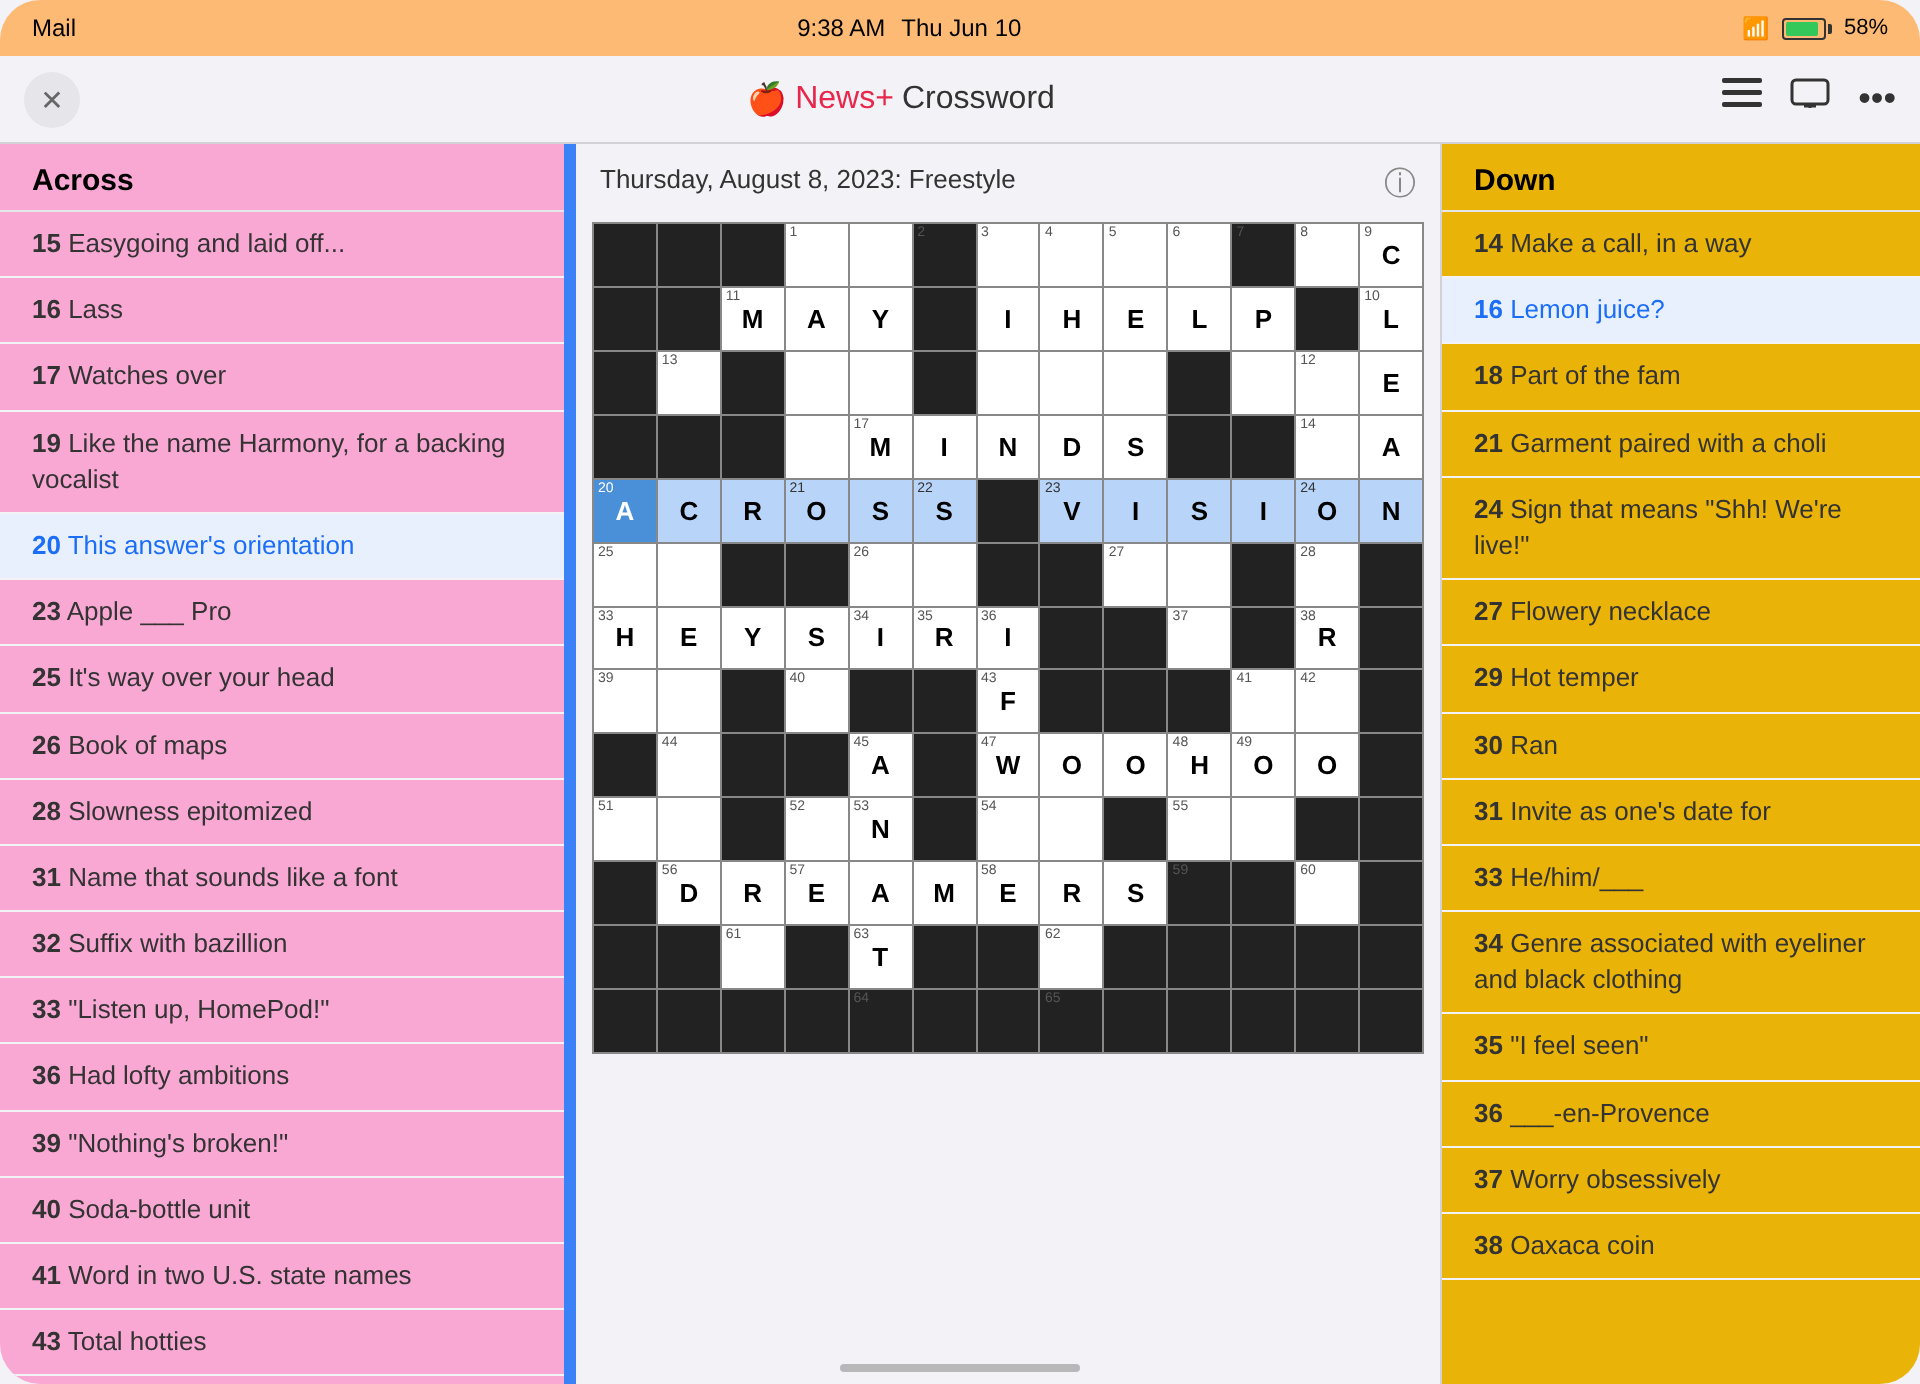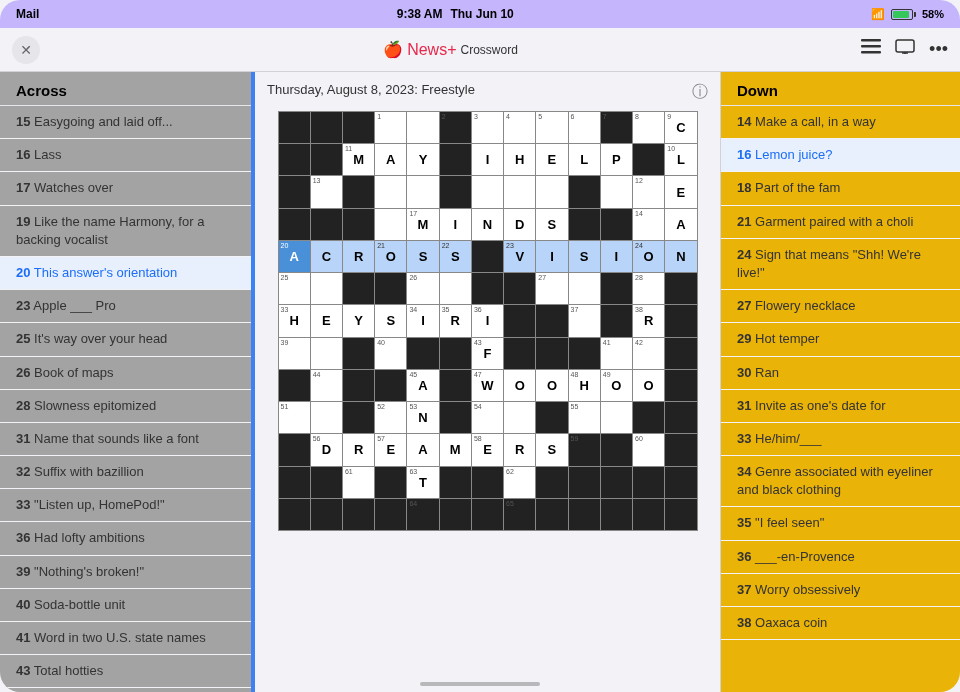--- a/index.html
+++ b/index.html
@@ -9,27 +9,27 @@
       background: #f2f2f7;
       font-family: -apple-system, BlinkMacSystemFont, 'Helvetica Neue', Arial, sans-serif;
       overflow: hidden;
       border-radius: 20px;
       position: relative;
     }
 
     
     .status-bar {
       height: 28px;
-      background: #c4b5fd;
+      background: #fdba74;
       display: flex;
       align-items: center;
       justify-content: space-between;
       padding: 2px 16px;
       font-size: 12px;
-      font-weight: 700;
+      font-weight: 400;
     }
     .status-left { display: flex; gap: 6px; align-items: center; }
     .status-right { display: flex; gap: 6px; align-items: center; font-size: 11px; }
 
     
     .toolbar {
       height: 44px;
       background: #f2f2f7;
       display: flex;
       align-items: center;
@@ -45,37 +45,37 @@
       width: 28px; height: 28px;
       background: #e5e5ea;
       border-radius: 50%;
       display: flex; align-items: center; justify-content: center;
       cursor: pointer;
       font-size: 14px;
       color: #666;
     }
     .apple-logo { color: #e8274b; font-size: 16px; }
     .news-plus { font-weight: 400; font-size: 16px; color: #e8274b; }
-    .crossword-label { font-size: 12px; font-weight: 400; color: #333; }
+    .crossword-label { font-size: 16px; font-weight: 400; color: #333; }
 
     .toolbar-icon {
       font-size: 18px; color: #333; cursor: pointer;
     }
 
     
     .main-layout {
       display: flex;
       height: calc(692px - 72px);
     }
 
     
     .left-panel {
-      width: 255px;
-      background: #a3a3a3;
-      border-right: 4px solid #3b82f6;
+      width: 288px;
+      background: #f9a8d4;
+      border-right: 6px solid #3b82f6;
       overflow-y: auto;
       flex-shrink: 0;
     }
     .panel-header {
       padding: 10px 16px 6px;
       font-size: 15px;
       font-weight: 700;
       color: #000;
       border-bottom: 1px solid #e5e5ea;
     }

